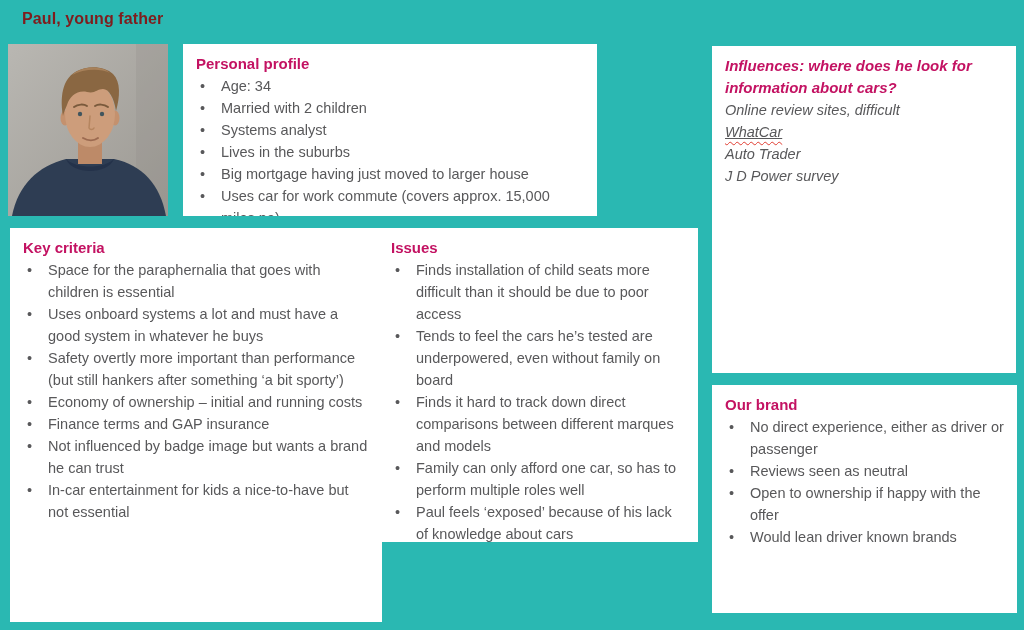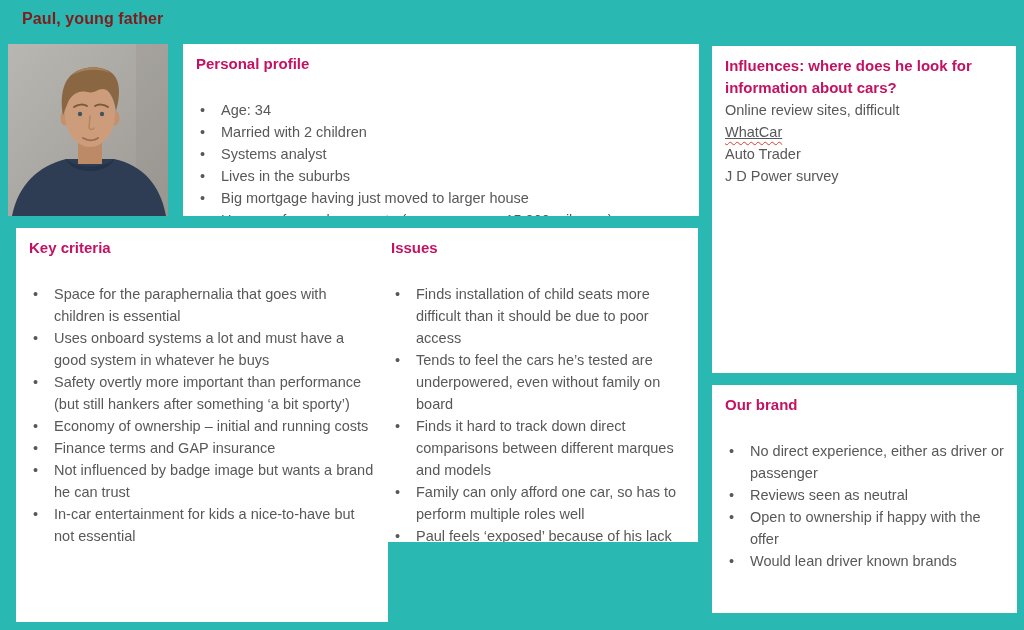--- a/index.html
+++ b/index.html
@@ -41,21 +41,21 @@
     line-height: 22px;
     padding: 9px 13px 10px 13px;
     overflow: hidden;
   }
   .card-title {
     color: #c31262;
     font-weight: bold;
     font-size: 15px;
     line-height: 22px;
   }
-  ul.bullets { list-style: none; margin-top: 24px; }
+  ul.bullets { list-style: none; }
   ul.bullets li {
     position: relative;
     padding-left: 25px;
   }
   ul.bullets li::before {
     content: "\2022";
     position: absolute;
     left: 4px;
     top: 0;
   }
@@ -64,23 +64,23 @@
     text-decoration: underline;
     text-decoration-color: #58585a;
     text-decoration-thickness: 1px;
   }
   .wc-wavy {
     text-decoration: underline wavy #e03c31;
     text-decoration-thickness: 1px;
     text-underline-offset: 4px;
     margin-top: 27px;
   }
-  .card-profile    { left: 183px; top: 44px;  width: 516px; height: 172px; }
-  .card-influences { left: 712px; top: 46px;  width: 304px; height: 327px; }
-  .card-key        { left: 16px;   top: 228px; width: 372px; height: 394px; }
+  .card-profile    { left: 183px; top: 44px;  width: 414px; height: 172px; }
+  .card-influences { left: 712px; top: 46px;  width: 304px; height: 327px; font-style: italic; }
+  .card-key        { left: 10px;   top: 228px; width: 372px; height: 394px; }
   .card-issues     { left: 378px; top: 228px; width: 320px; height: 314px; }
   .card-brand      { left: 712px; top: 385px; width: 305px; height: 228px; }
 </style>
 </head>
 <body>
 
 <div class="canvas">
 
   <h1 class="page-title">Paul, young father</h1>
 

